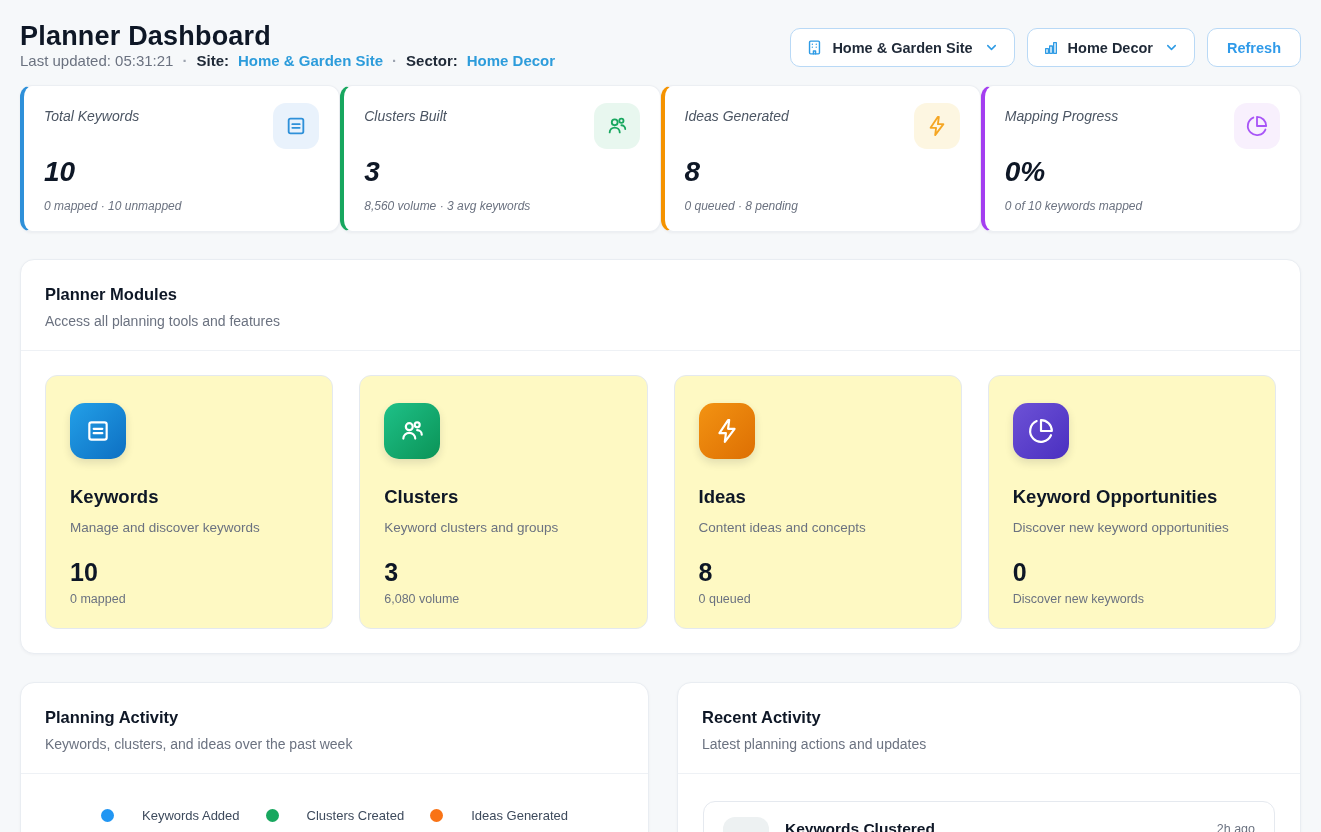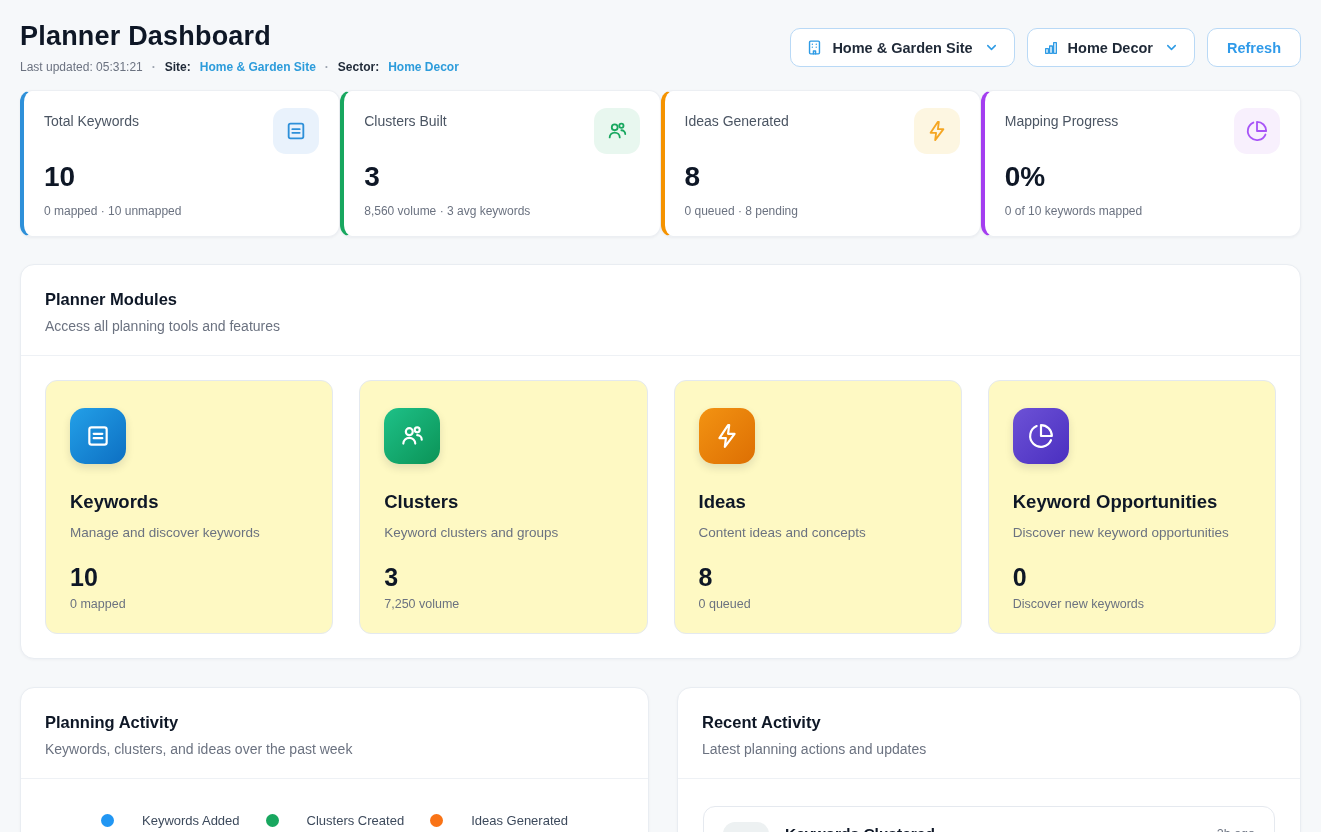--- a/index.html
+++ b/index.html
@@ -3,36 +3,36 @@
 <meta charset="utf-8">
 <style>
   * { margin:0; padding:0; box-sizing:border-box; }
   html,body { width:1321px; height:832px; overflow:hidden; background:#f6f8fa;
     font-family:"Liberation Sans", sans-serif; color:#111827; }
   .page { padding:0 20px; }
 
   
   .topbar { display:flex; justify-content:space-between; align-items:flex-start; padding-top:21px;gap:8px; }
   .page-title { font-size:27px; font-weight:800; letter-spacing:.2px; color:#0e1726; }
-  .meta { margin-top:8px; font-size:12px; display:flex; align-items:flex-start; gap:9px; }
+  .meta { font-size:15px; display:flex; align-items:flex-start; gap:9px; }
   .meta .muted { color:#6b7280; }
   .meta .sep { color:#9ca3af; font-weight:700; }
   .meta .lbl { color:#1f2937; font-weight:700; }
   .meta a.link { color:#2d9cdb; font-weight:700; text-decoration:none; cursor:pointer; }
 
   .actions { display:flex; gap:12px; margin-top:7px; }
   .btn { display:flex; align-items:center; gap:9px; height:39px; padding:0 15px;
     background:#ffffff; border:1.5px solid #b9d9f6; border-radius:10px; cursor:pointer;
     font-size:14.5px; font-weight:700; color:#1f2937; font-family:inherit; }
   .btn svg { flex:0 0 auto; }
   .btn .chev { margin-left:2px; }
   .btn-refresh { color:#2f9ae9; padding:8px 19px; }
 
   
-  .stats { display:grid; grid-template-columns:repeat(4,1fr); margin-top:16px; }
+  .stats { display:grid; grid-template-columns:repeat(4,1fr); margin-top:16px;font-style:italic; }
   .stat-card { background:#fff; border:1px solid #eceff3; border-left-width:4px; border-left-style:solid;
     border-radius:12px; padding:17px 20px 18px; min-height:127px; box-shadow:0 1px 3px rgba(16,24,40,.05); }
   .stat-card .row1 { display:flex; justify-content:space-between; align-items:flex-start; }
   .stat-label { font-size:14px; color:#4b5563; padding-top:5px; }
   .chip { width:46px; height:46px; border-radius:13px; display:flex; align-items:center; justify-content:center; }
   .stat-value { font-size:28px; font-weight:800; color:#0e1726; margin-top:7px; }
   .stat-detail { font-size:12px; color:#6b7280; margin-top:11px; }
   .bl-blue { border-left-color:#2e90d9; } .bl-green { border-left-color:#18a75f; }
   .bl-orange { border-left-color:#f59300; } .bl-purple { border-left-color:#a43ef0; }
   .chip-blue { background:#e9f2fc; color:#2e90d9; } .chip-green { background:#e8f7ef; color:#18a75f; }
@@ -213,21 +213,21 @@
           <svg width="26" height="26" viewBox="0 0 24 24" fill="none" stroke="currentColor" stroke-width="2" stroke-linecap="round" stroke-linejoin="round">
               <circle cx="9.5" cy="8" r="3.2"></circle>
               <path d="M4 19c0-3 2.5-5.3 5.5-5.3S15 16 15 19"></path>
               <circle cx="16.8" cy="6.3" r="2.3"></circle>
               <path d="M16.8 11.2c2.3 0 4.2 1.9 4.2 4.2"></path>
             </svg>
         </div>
         <div class="mod-title">Clusters</div>
         <div class="mod-desc">Keyword clusters and groups</div>
         <div class="mod-count">3</div>
-        <div class="mod-sub">7,250 volume</div>
+        <div class="mod-sub">6,080 volume</div>
       </div>
 
       <div class="module-card">
         <div class="mod-icon grad-orange">
           <svg width="26" height="26" viewBox="0 0 24 24" fill="none" stroke="currentColor" stroke-width="2" stroke-linecap="round" stroke-linejoin="round">
               <path d="M13 2 5 14h6l-1 8 9-12h-6l1-8z"></path>
             </svg>
         </div>
         <div class="mod-title">Ideas</div>
         <div class="mod-desc">Content ideas and concepts</div>

